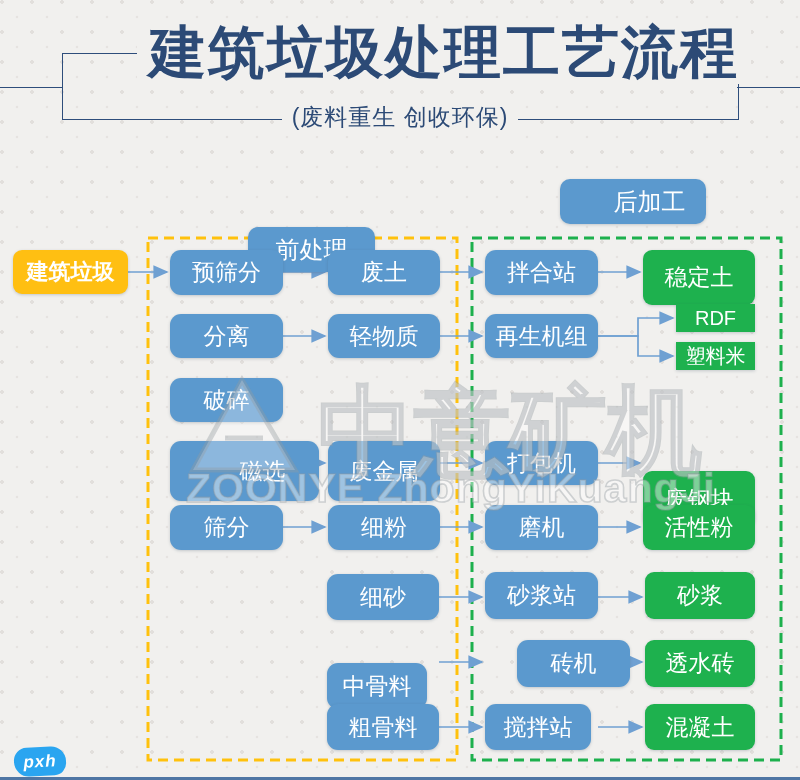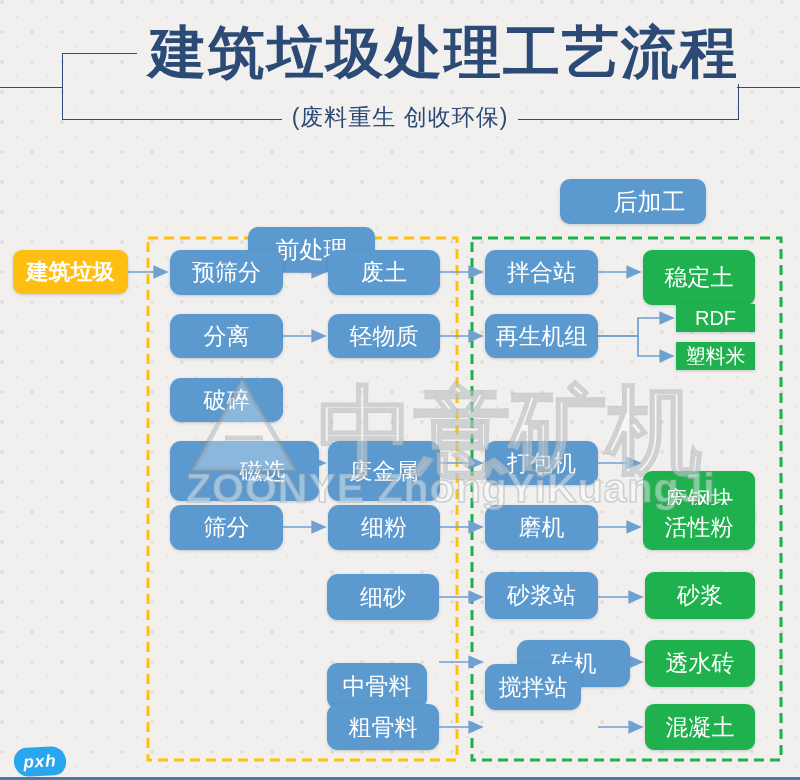--- a/index.html
+++ b/index.html
@@ -110,21 +110,21 @@
       <div class="node process" style="left: 328px; top: 505px; width: 112px; height: 45px;">细粉</div>
       <div class="node process" style="left: 327px; top: 574px; width: 112px; height: 46px;">细砂</div>
       <div class="node process" style="left: 327px; top: 639px; width: 100px; height: 46px; margin-top: 24px;">中骨料</div>
       <div class="node process" style="left: 327px; top: 704px; width: 112px; height: 46px;">粗骨料</div>
       <div class="node process" style="left: 485px; top: 250px; width: 113px; height: 45px;">拌合站</div>
       <div class="node process" style="left: 485px; top: 314px; width: 113px; height: 44px;">再生机组</div>
       <div class="node process" style="left: 485px; top: 441px; width: 113px; height: 44px;">打包机</div>
       <div class="node process" style="left: 485px; top: 505px; width: 113px; height: 45px;">磨机</div>
       <div class="node process" style="left: 485px; top: 572px; width: 113px; height: 47px;">砂浆站</div>
       <div class="node process" style="left: 485px; top: 640px; width: 113px; height: 47px; margin-left: 32px;">砖机</div>
-      <div class="node process" style="left: 485px; top: 664px; width: 96px; height: 46px;">搅拌站</div>
+      <div class="node process" style="left: 485px; top: 704px; width: 106px; height: 46px;">搅拌站</div>
       <div class="node product" style="left: 643px; top: 250px; width: 112px; height: 55px;">稳定土</div>
       <div class="node product-small" style="left: 676px; top: 304px; width: 79px; height: 28px;">RDF</div>
       <div class="node product-small" style="left: 676px; top: 342px; width: 79px; height: 28px;">塑料米</div>
       <div class="node product" style="left: 643px; top: 441px; width: 112px; height: 56px; margin-top: 30px;">废钢块</div>
       <div class="node product" style="left: 643px; top: 505px; width: 112px; height: 45px;">活性粉</div>
       <div class="node product" style="left: 645px; top: 572px; width: 110px; height: 47px;">砂浆</div>
       <div class="node product" style="left: 645px; top: 640px; width: 110px; height: 47px;">透水砖</div>
       <div class="node product" style="left: 645px; top: 704px; width: 110px; height: 46px;">混凝土</div>
     </div>
 

